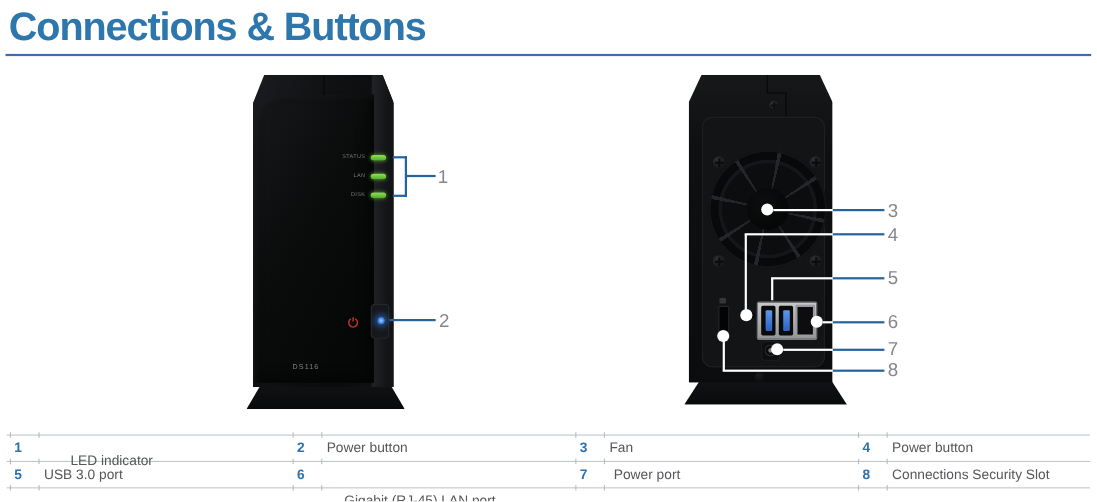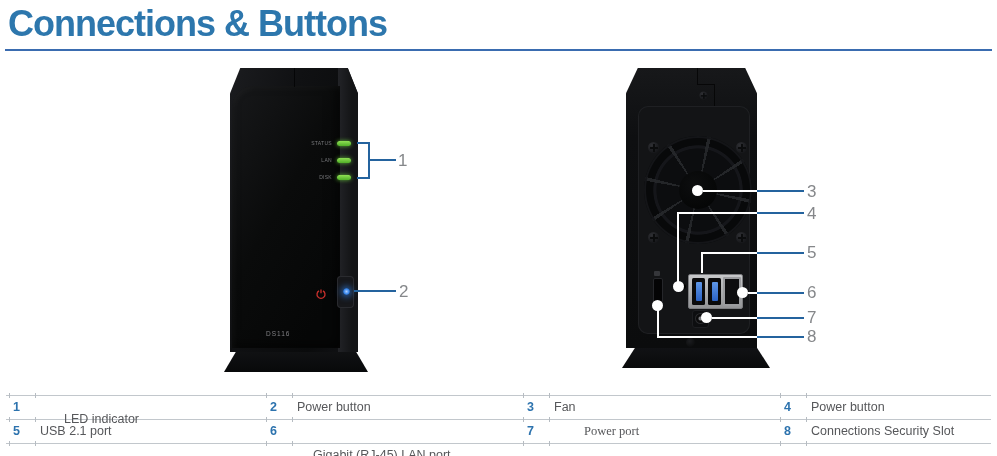--- a/index.html
+++ b/index.html
@@ -212,25 +212,25 @@
     <span class="t-num" style="left:13px;top:400px;">1</span>
     <span class="t-label" style="left:40px;top:412px;margin-left:24px;">LED indicator</span>
     <span class="t-num" style="left:270px;top:400px;">2</span>
     <span class="t-label" style="left:297px;top:400px;">Power button</span>
     <span class="t-num" style="left:527px;top:400px;">3</span>
     <span class="t-label" style="left:554px;top:400px;">Fan</span>
     <span class="t-num" style="left:784px;top:400px;">4</span>
     <span class="t-label" style="left:811px;top:400px;">Power button</span>
 
     <span class="t-num" style="left:13px;top:424px;">5</span>
-    <span class="t-label" style="left:40px;top:424px;">USB 2.1 port</span>
+    <span class="t-label" style="left:40px;top:424px;">USB 3.0 port</span>
     <span class="t-num" style="left:270px;top:424px;">6</span>
     <span class="t-label" style="left:297px;top:448px;margin-left:16px;">Gigabit (RJ-45) LAN port</span>
     <span class="t-num" style="left:527px;top:424px;">7</span>
-    <span class="t-label" style="left:584px;top:424px;font-family:Liberation Serif, serif;">Power port</span>
+    <span class="t-label" style="left:558px;top:424px;">Power port</span>
     <span class="t-num" style="left:784px;top:424px;">8</span>
     <span class="t-label" style="left:811px;top:424px;">Connections Security Slot</span>
   <div class="tick" style="left: 9px; top: 393px;"></div>
       <div class="tick" style="left: 35px; top: 393px;"></div>
       <div class="tick" style="left: 266px; top: 393px;"></div>
       <div class="tick" style="left: 292px; top: 393px;"></div>
       <div class="tick" style="left: 523px; top: 393px;"></div>
       <div class="tick" style="left: 549px; top: 393px;"></div>
       <div class="tick" style="left: 780px; top: 393px;"></div>
       <div class="tick" style="left: 806px; top: 393px;"></div>

